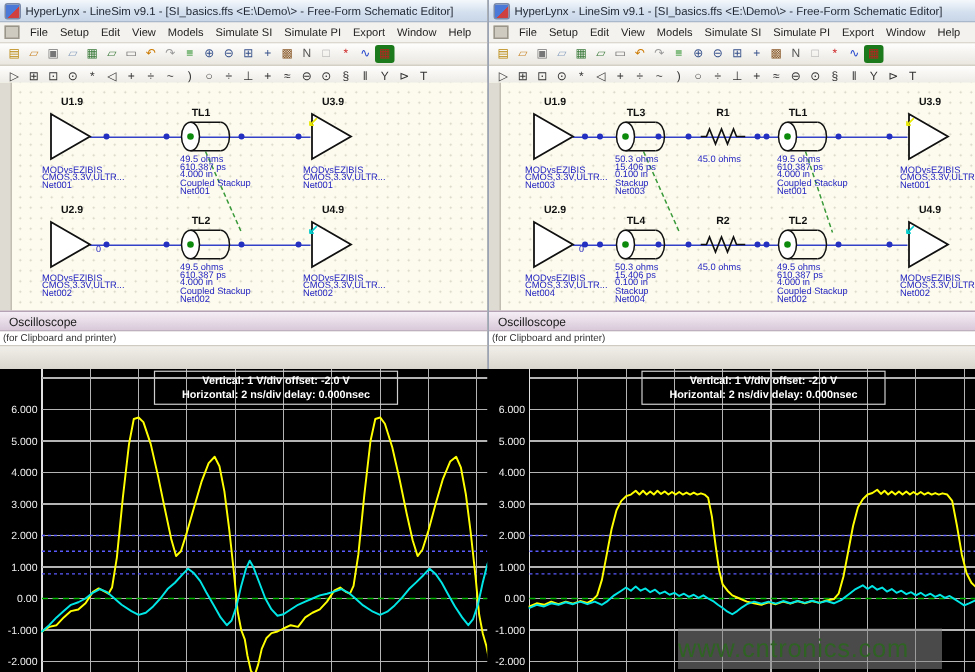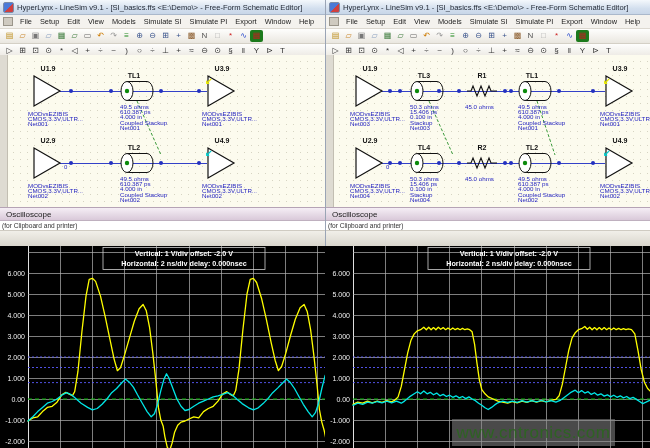--- a/index.html
+++ b/index.html
@@ -25,22 +25,22 @@
   .pin-label{position:absolute;font-size:6px;color:#2424c0;}
   .probe-arrow{position:absolute;font-size:9px;line-height:9px;font-weight:bold;}
   .oscbar{position:absolute;top:207px;left:0;width:100%;height:14px;background:linear-gradient(#f5eef5,#d9c9d9);
           border-top:1px solid #b5a3b5;border-bottom:1px solid #bfb0bf;display:flex;align-items:center;font-size:8px;color:#1a1a1a;padding-left:6px;box-sizing:border-box;}
   .oscstatus{position:absolute;top:221px;left:0;width:100%;height:10px;background:#ffffff;border-bottom:1px solid #cfcbc2;
              font-size:6.6px;color:#333;display:flex;align-items:center;padding-left:2px;box-sizing:border-box;}
   .oscgap{position:absolute;top:231px;left:0;width:100%;height:15px;background:linear-gradient(#f1efe9,#d9d6cd);}
   .scope{position:absolute;top:246px;width:325px;height:202px;background:#000;}
   .scope.left{left:0;}
   .scope.right{left:325px;}
-  .watermark{position:absolute;left:452px;top:419px;width:163px;height:27px;background:rgba(135,135,135,0.55);
-             display:flex;align-items:center;justify-content:center;font-size:17px;color:#2e6323;letter-spacing:0.5px;}
+  .watermark{position:absolute;left:452px;top:419px;width:176px;height:27px;background:rgba(135,135,135,0.55);
+             display:flex;align-items:center;justify-content:flex-start;font-size:17px;color:#2e6323;letter-spacing:0.5px;}
 </style>
 </head>
 <body>
 
 <div class="stage">
 
   <div class="window left" style="left:0;">
     <div class="titlebar">
       <span class="app-icon"></span>
       <span>HyperLynx - LineSim v9.1 - [SI_basics.ffs &lt;E:\Demo\&gt; - Free-Form Schematic Editor]</span>

